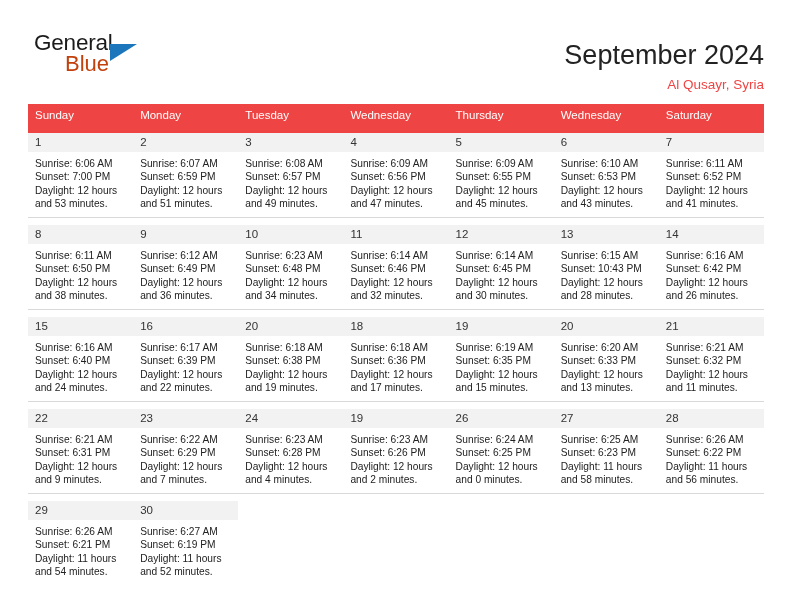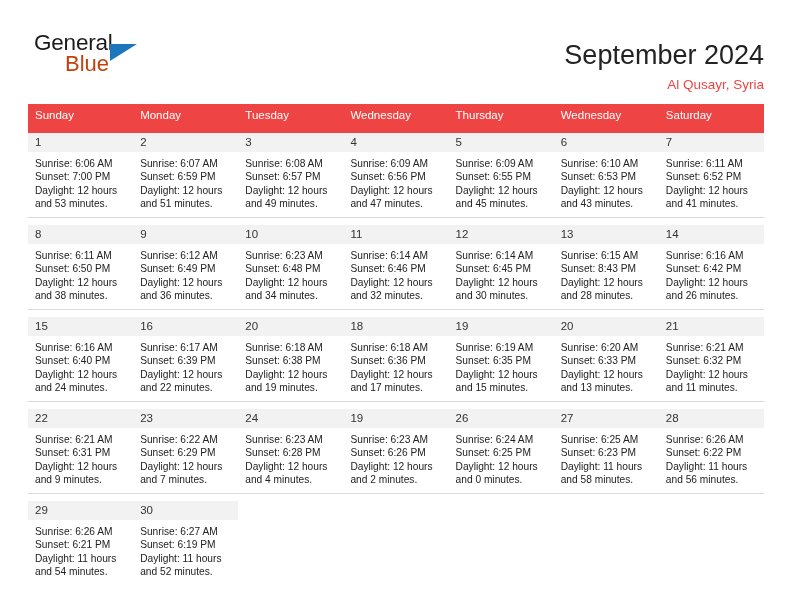--- a/index.html
+++ b/index.html
@@ -305,21 +305,21 @@
               <div>Sunrise: 6:14 AM</div>
               <div>Sunset: 6:45 PM</div>
               <div>Daylight: 12 hours</div>
               <div>and 30 minutes.</div>
             </div>
           </td>
           <td class="daycell">
             <div class="daynum">13</div>
             <div class="daylines">
               <div>Sunrise: 6:15 AM</div>
-              <div>Sunset: 8:43 PM</div>
+              <div>Sunset: 10:43 PM</div>
               <div>Daylight: 12 hours</div>
               <div>and 28 minutes.</div>
             </div>
           </td>
           <td class="daycell">
             <div class="daynum">14</div>
             <div class="daylines">
               <div>Sunrise: 6:16 AM</div>
               <div>Sunset: 6:42 PM</div>
               <div>Daylight: 12 hours</div>

